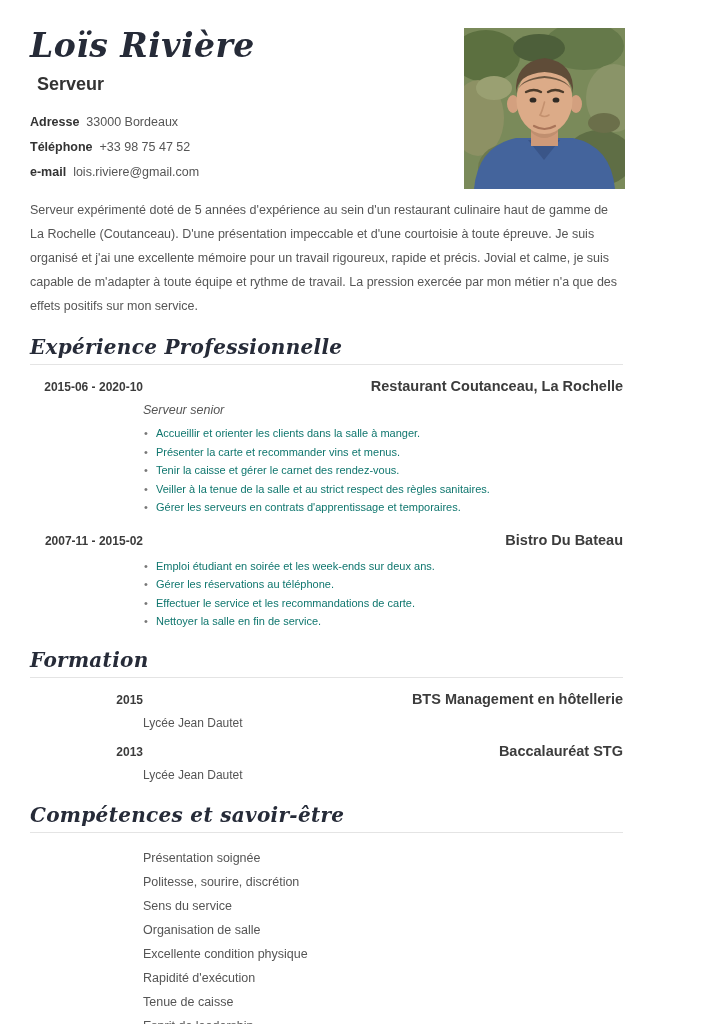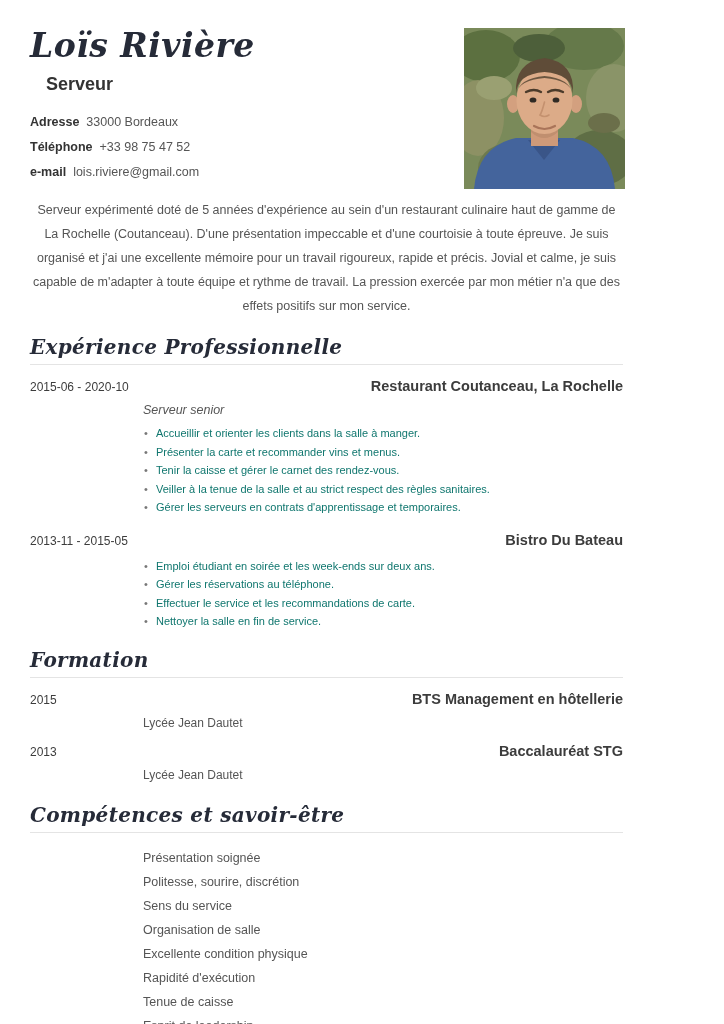--- a/index.html
+++ b/index.html
@@ -14,37 +14,37 @@
   }
   
   .photo-frame{
     position:absolute;top:28px;right:27px;width:161px;height:161px;overflow:hidden;
   }
   .photo-frame svg{display:block;width:161px;height:161px;}
   h1.name{
     font-family:"DejaVu Serif",serif;font-style:italic;font-weight:700;
     font-size:33px;line-height:36px;color:#262b38;margin:2px 0 10px 0;letter-spacing:.5px;
   }
-  .job-title{font-size:18px;font-weight:700;color:#333;margin:0 0 20px 16px;}
+  .job-title{font-size:18px;font-weight:700;color:#333;margin:0 0 20px 7px;}
   .contact-row{font-size:12.5px;margin-bottom:11px;color:#555;}
   .contact-label{font-weight:700;color:#333;margin-right:7px;}
   
   .summary{
     font-size:12.5px;line-height:24px;color:#555;
-    margin:19px 0 0 0;max-width:665px;text-align:center;
+    margin:19px 0 0 0;max-width:665px;
   }
   
   h2.section-title{
     font-family:"DejaVu Serif",serif;font-style:italic;font-weight:700;
     font-size:20px;color:#262b38;margin:17px 0 5px 0;letter-spacing:.3px;
   }
   hr.rule{border:none;border-top:1px solid #e4e4e4;margin:0 0 13px 0;}
   
   .entry{display:grid;grid-template-columns:113px 1fr;margin-bottom:15px;}
-  .entry-dates{font-size:12px;font-weight:400;color:#3c3c3c;padding-top:2px;}
+  .entry-dates{font-size:12px;font-weight:700;color:#3c3c3c;padding-top:2px;text-align:right;}
   .entry-title{font-size:14.5px;font-weight:700;color:#3c3c3c;margin:0 0 9px 0;text-align:right;}
   .entry-role{font-size:12.5px;font-style:italic;color:#555;margin:0 0 7px 0;}
   ul.bullets{list-style:none;margin:0;padding:0;}
   ul.bullets li{
     font-size:11px;color:#0f766e;line-height:18.5px;
     padding-left:13px;position:relative;
   }
   ul.bullets li::before{content:"\2022";position:absolute;left:1px;top:0;color:#777;font-size:11px;}
   .entry-school{font-size:12px;color:#555;margin:1px 0 4px 0;}
   .edu .entry{margin-bottom:9px;}
@@ -135,21 +135,21 @@
                 <li>Tenir la caisse et gérer le carnet des rendez-vous.</li>
 
                 <li>Veiller à la tenue de la salle et au strict respect des règles sanitaires.</li>
 
                 <li>Gérer les serveurs en contrats d'apprentissage et temporaires.</li>
               </ul>
           </div>
         </div>
 
         <div class="entry">
-          <div class="entry-dates">2013-11 - 2015-05</div>
+          <div class="entry-dates">2007-11 - 2015-02</div>
           <div class="entry-body">
             <h3 class="entry-title">Bistro Du Bateau</h3>
             <ul class="bullets">
 
                 <li>Emploi étudiant en soirée et les week-ends sur deux ans.</li>
 
                 <li>Gérer les réservations au téléphone.</li>
 
                 <li>Effectuer le service et les recommandations de carte.</li>
 

